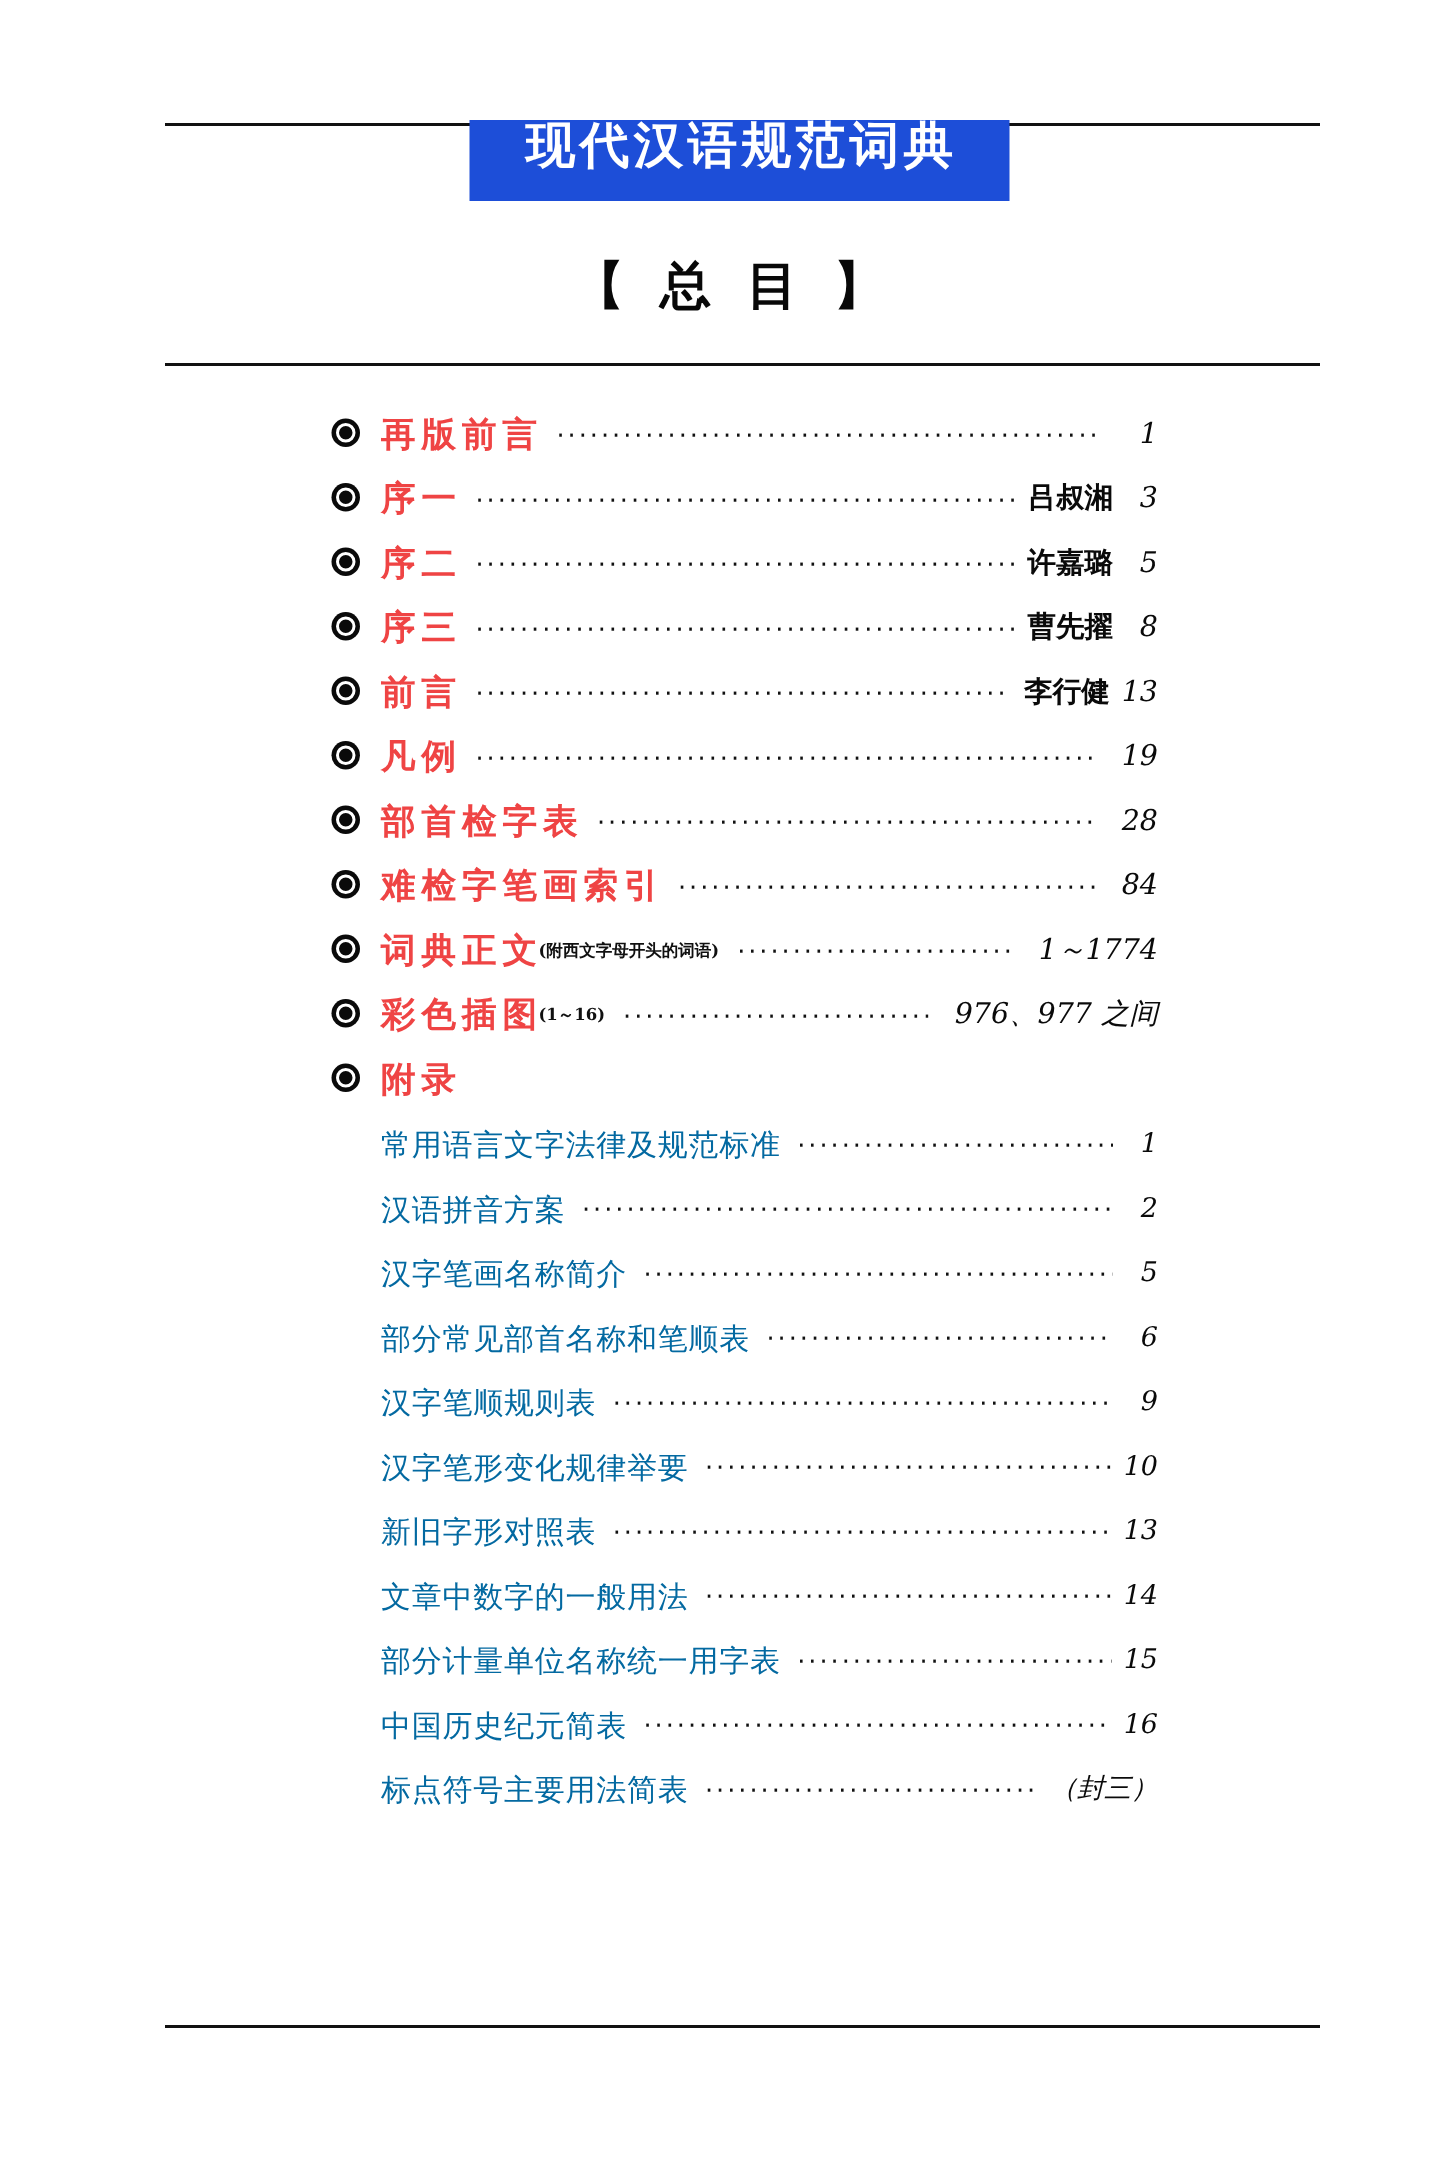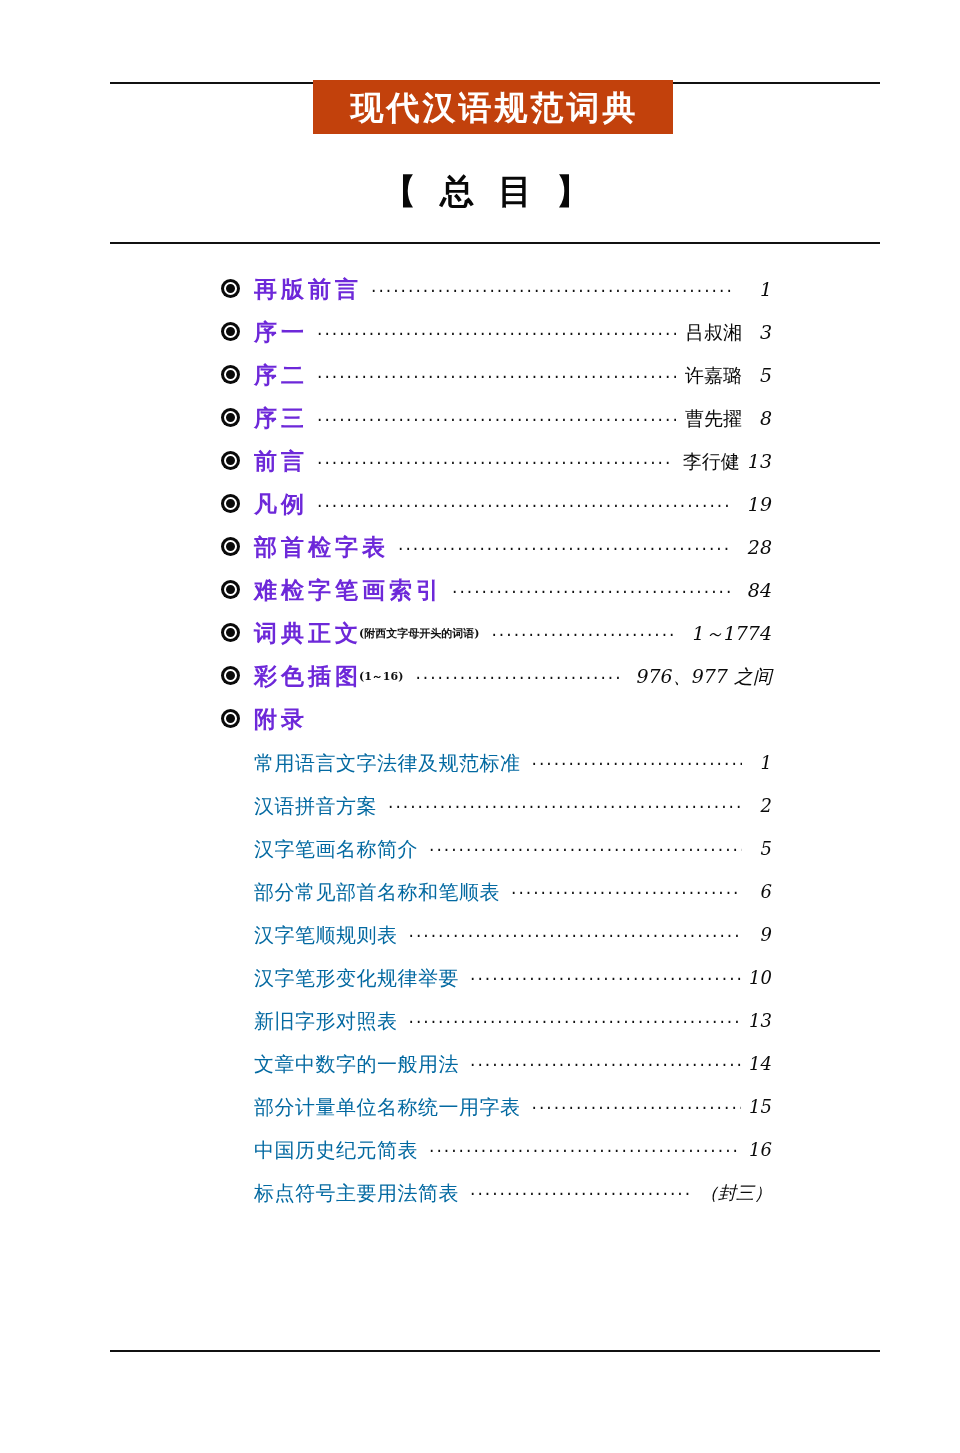--- a/index.html
+++ b/index.html
@@ -37,24 +37,23 @@
   .rule-mid    { top: 242px; height: 2px; }
   .rule-bottom { top: 1350px; height: 2px; }
 
   
   .masthead {
     position: absolute;
     left: 313px;
     top: 80px;
     width: 360px;
     height: 54px;
-    background: #c2410c;
+    background: #1d4ed8;
     z-index: 3;
     display: flex;
-    align-items: center;
     justify-content: center;
   }
   .masthead-title {
     color: #ffffff;
     font-family: "DejaVu Serif", "Liberation Serif", serif;
     font-weight: 700;
     font-size: 33px;
     letter-spacing: 3px;
     line-height: 1;
     white-space: nowrap;
@@ -118,21 +117,21 @@
     background: #0a0a0a;
   }
 
   .entry-title {
     flex: 0 0 auto;
     font-family: Liberation Sans, sans-serif;
     font-weight: 700;
     font-size: 23px;
     letter-spacing: 4px;
     white-space: nowrap;
-    color: #6d28d9;
+    color: #ef4444;
     line-height: 1;
   }
 
   .entry-note {
     flex: 0 0 auto;
     font-family: "DejaVu Serif", "Liberation Serif", serif;
     font-weight: 600;
     font-size: 11px;
     letter-spacing: 0px;
     white-space: nowrap;
@@ -158,21 +157,21 @@
     letter-spacing: 2.0px;
     color: #111;
     white-space: nowrap;
     line-height: 1;
   }
   .leader.blank::before { content: ""; }
 
   .entry-author {
     flex: 0 0 auto;
     font-family: "DejaVu Serif", "Liberation Serif", serif;
-    font-weight: 400;
+    font-weight: 700;
     font-size: 19px;
     white-space: nowrap;
     color: #0a0a0a;
     margin-right: 8px;
     line-height: 1;
   }
 
   .entry-page {
     flex: 0 0 auto;
     font-family: "DejaVu Serif", "Liberation Serif", serif;

